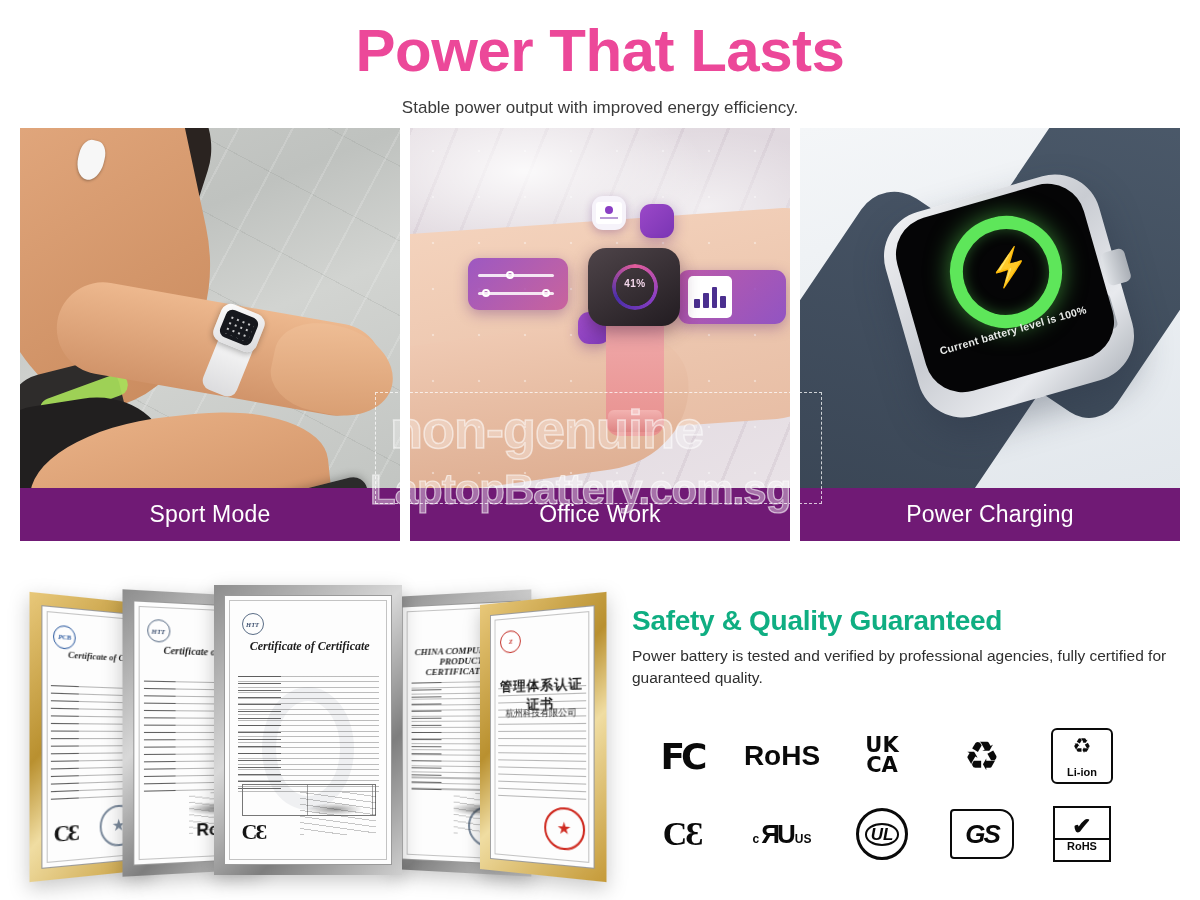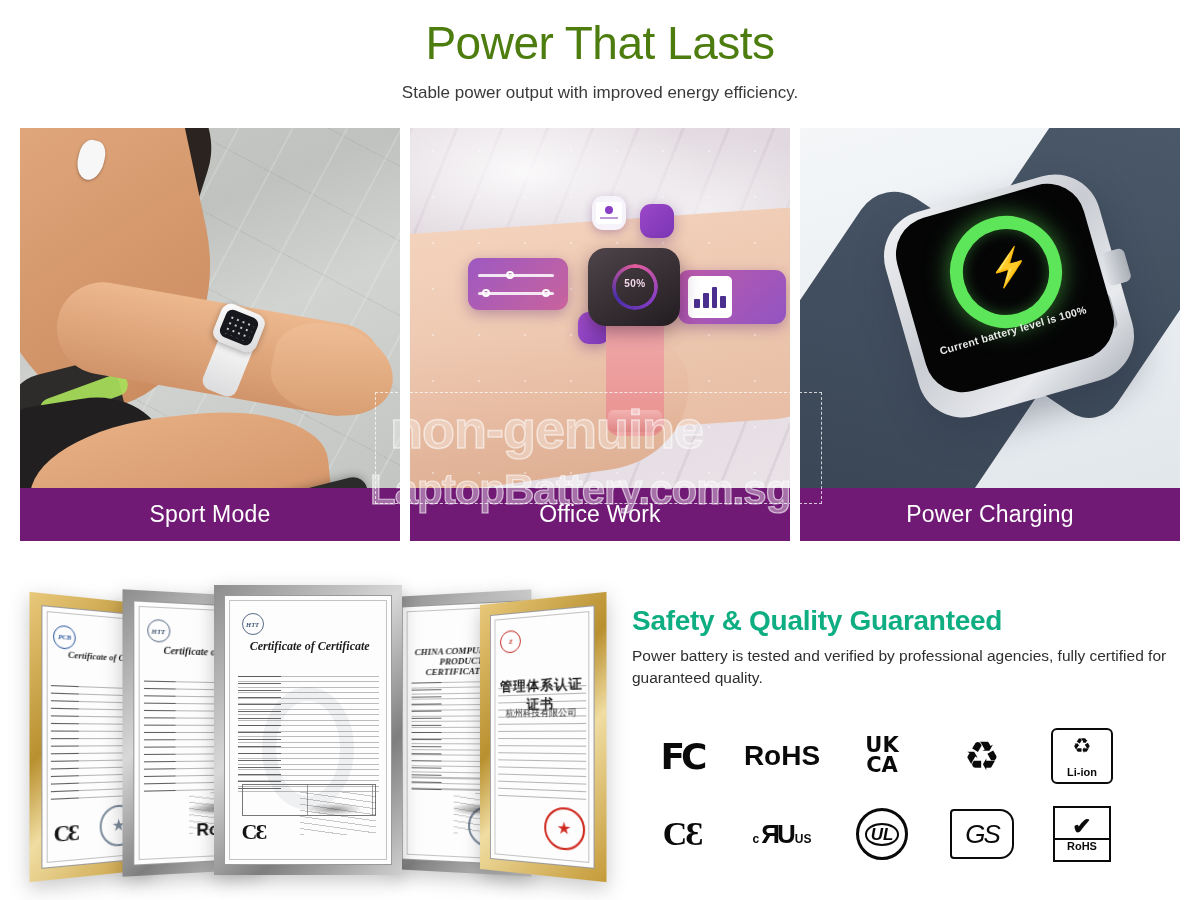--- a/index.html
+++ b/index.html
@@ -8,22 +8,22 @@
     width: 1200px; height: 900px;
     background: #ffffff;
     font-family: "Liberation Sans", sans-serif;
     overflow: hidden;
   }
   .page { position: relative; width: 1200px; height: 900px; background:#fff; }
 
   
   .header { text-align: center; padding-top: 18px; }
   .headline {
-    font-size: 46px; font-weight: 400; letter-spacing: -0.5px;
-    color: #4d7c0f; line-height: 1.1;
+    font-size: 60px; font-weight: 700; letter-spacing: -0.5px;
+    color: #ec4899; line-height: 1.1;
   }
   .subhead {
     margin-top: 14px; font-size: 17px; color: #3a3a3a; font-weight: 400;
   }
 
   
   .cards {
     position: absolute; left: 20px; top: 128px;
     width: 1160px; height: 413px;
     display: flex; gap: 10px;
@@ -286,21 +286,21 @@
   .b-culus { display:flex; align-items:baseline; gap:2px; color:#0a0a0a; }
   .b-culus .c { font-size:12px; font-weight:700; }
   .b-culus .m { font-size:26px; font-weight:900; letter-spacing:-3px; }
   .b-culus .u { font-size:12px; font-weight:700; }
   .b-ul { width:52px; height:52px; border:3px solid #0a0a0a; border-radius:50%;
           display:flex; align-items:center; justify-content:center; }
   .b-ul span { font-size:17px; font-weight:800; font-style:italic; color:#0a0a0a;
                border:2px solid #0a0a0a; border-radius:50%; padding:1px 4px; line-height:1; }
   .b-gs { width:64px; height:50px; border:2.4px solid #0a0a0a; border-radius:4px 14px 14px 4px;
           display:flex; align-items:center; justify-content:center;
-          font-size:26px; font-weight:400; font-style:italic; color:#0a0a0a; letter-spacing:-2px; }
+          font-size:26px; font-weight:700; font-style:italic; color:#0a0a0a; letter-spacing:-2px; }
   .b-rohs2 { width:58px; height:56px; border:2.6px solid #0a0a0a;
           display:flex; flex-direction:column; align-items:center; justify-content:center; }
   .b-rohs2 .ck { font-size:23px; line-height:.9; color:#0a0a0a; font-weight:700; }
   .b-rohs2 .t { font-size:11px; font-weight:800; color:#0a0a0a; border-top:2px solid #0a0a0a;
                 width:100%; text-align:center; margin-top:2px; }
 </style>
 </head>
 <body>
 
 <div class="page">
@@ -362,21 +362,21 @@
         <div class="tile t-top"></div>
         <div class="pcard"></div>
         <div class="pdot"></div>
         <div class="pline"></div>
         <div class="tile t-bot"></div>
 
         <div class="w-strap"></div>
         <div class="w-buckle"></div>
         <div class="w-body"></div>
         <div class="w-ring"></div>
-        <div class="w-pct">50%</div>
+        <div class="w-pct">41%</div>
       </div>
       <div class="card-cap">Office Work</div>
     </div>
 
     <div class="card">
       <div class="card-photo p3">
         <div class="band-top"></div>
         <div class="band-bot"></div>
         <div class="case"></div>
         <div class="crown"></div>

